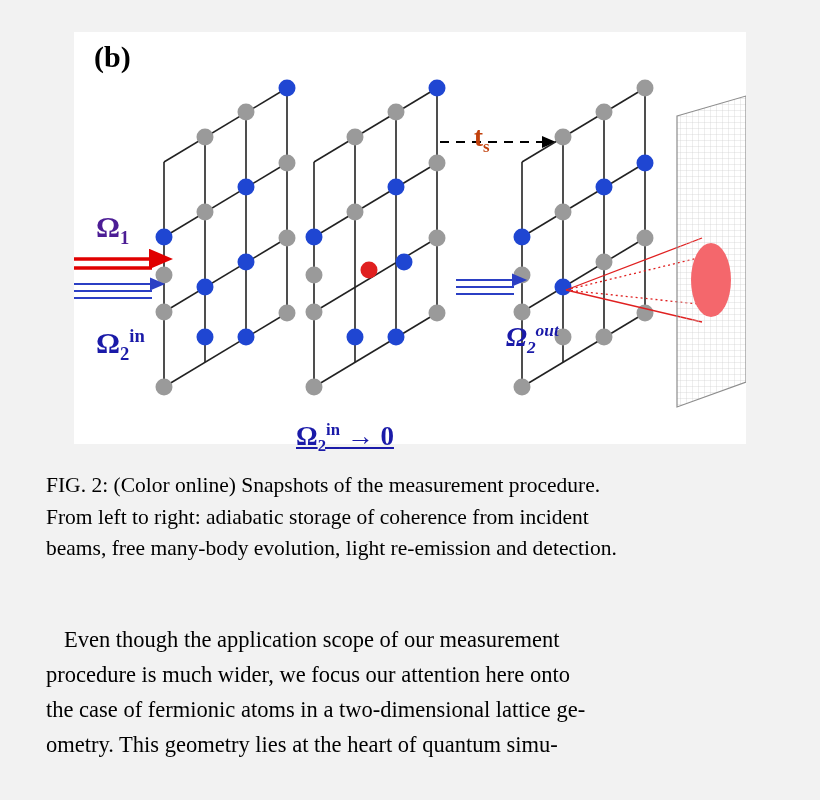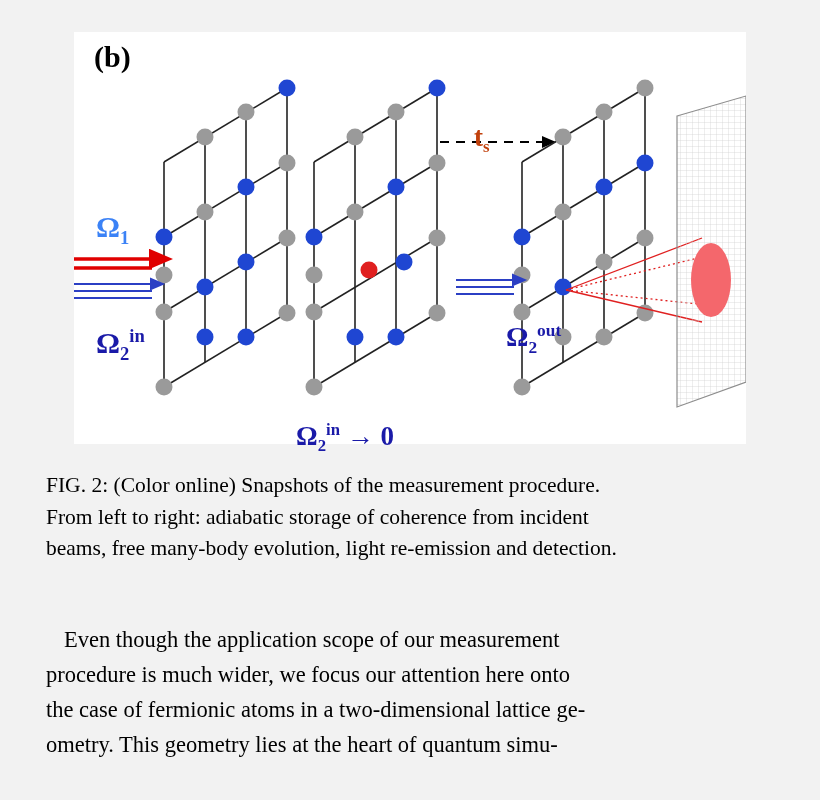--- a/index.html
+++ b/index.html
@@ -53,40 +53,42 @@
     vertical-align: sub;
   }
   .mathlabel .sup {
     font-size: 0.62em;
     vertical-align: super;
   }
   #label-omega1 {
     left: 22px;
     top: 180px;
     font-size: 30px;
-    color: #3b82f6;
+    color: #4c1d95;
     text-align: center;
   }
   #label-omega2in {
     left: 22px;
     top: 295px;
     font-size: 30px;
     color: #1a1aa8;
   }
   #label-omega2out {
     left: 432px;
     top: 290px;
     font-size: 28px;
     color: #1a1aa8;
+    font-style: italic;
   }
   #label-omega2zero {
     left: 222px;
     top: 390px;
     font-size: 27px;
     color: #1a1aa8;
+    text-decoration: underline;
   }
   #label-ts {
     left: 400px;
     top: 92px;
     font-size: 27px;
     color: #c2410c;
   }
 
   
   #caption {

